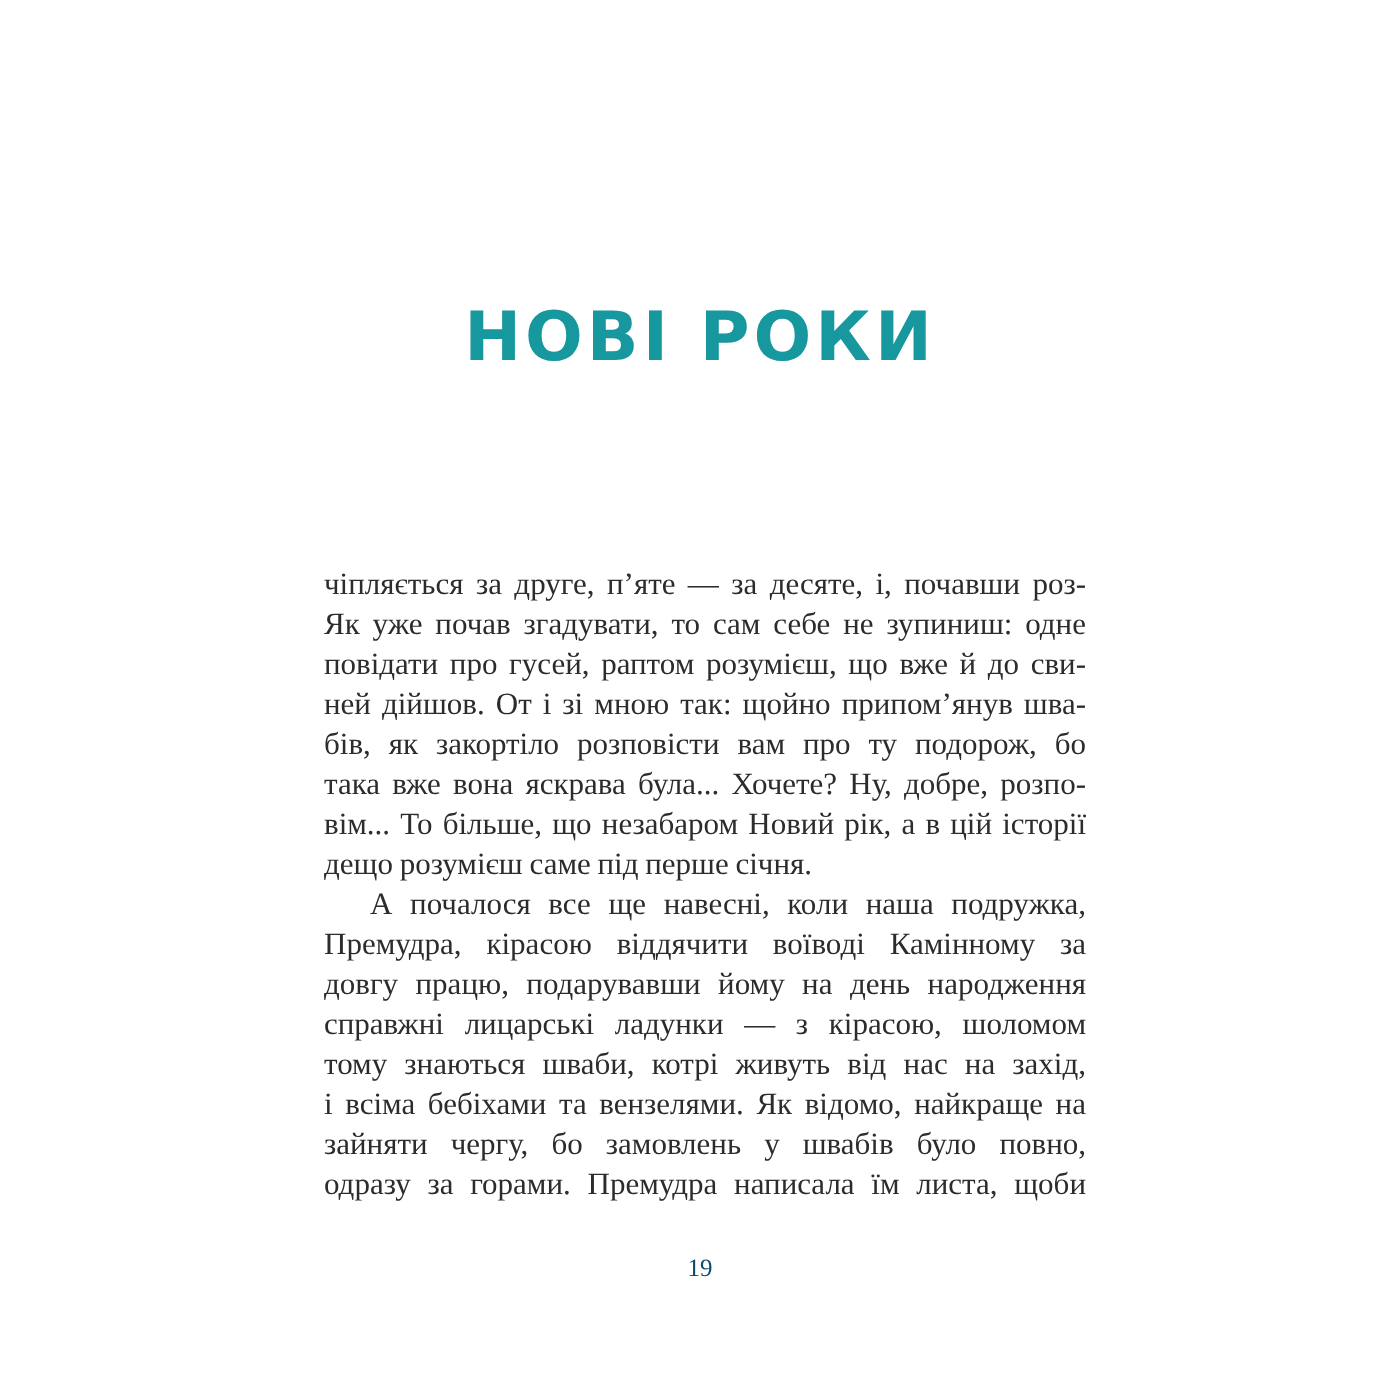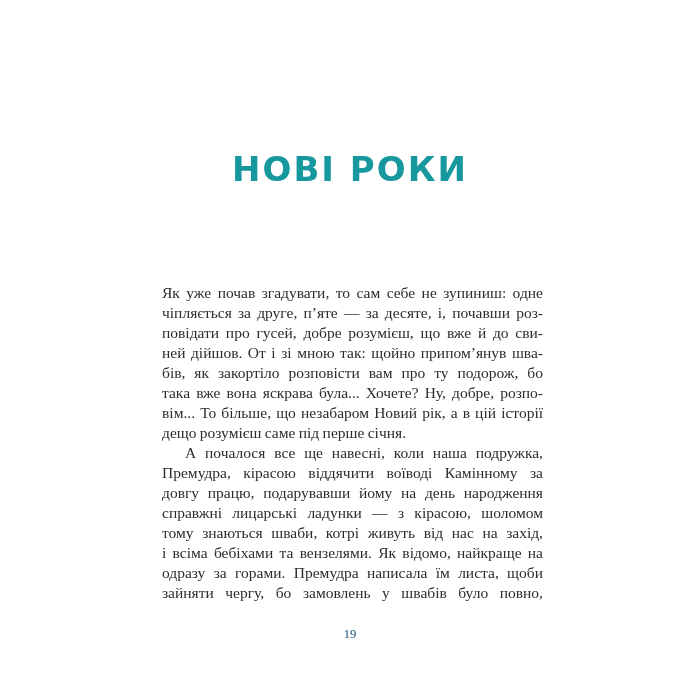--- a/index.html
+++ b/index.html
@@ -65,34 +65,34 @@
 </style>
 </head>
 <body>
 
 <div class="page">
 
   <h1 class="chapter-title" style="color: rgb(23, 152, 158);">НОВІ РОКИ</h1>
 
   <div class="text-block">
 
+    <div class="line">чіпляється за друге, п’яте — за десяте, і, почавши роз-</div>
     <div class="line">Як уже почав згадувати, то сам себе не зупиниш: одне</div>
-    <div class="line">чіпляється за друге, п’яте — за десяте, і, почавши роз-</div>
-    <div class="line">повідати про гусей, добре розумієш, що вже й до сви-</div>
+    <div class="line">повідати про гусей, раптом розумієш, що вже й до сви-</div>
     <div class="line">ней дійшов. От і зі мною так: щойно припом’янув шва-</div>
     <div class="line">бів, як закортіло розповісти вам про ту подорож, бо</div>
     <div class="line">така вже вона яскрава була... Хочете? Ну, добре, розпо-</div>
     <div class="line">вім... То більше, що незабаром Новий рік, а в цій історії</div>
     <div class="line para-end">дещо розумієш саме під перше січня.</div>
 
     <div class="line indent">А почалося все ще навесні, коли наша подружка,</div>
     <div class="line">Премудра, кірасою віддячити воїводі Камінному за</div>
     <div class="line">довгу працю, подарувавши йому на день народження</div>
     <div class="line">справжні лицарські ладунки — з кірасою, шоломом</div>
     <div class="line">тому знаються шваби, котрі живуть від нас на захід,</div>
     <div class="line">і всіма бебіхами та вензелями. Як відомо, найкраще на</div>
+    <div class="line">зайняти чергу, бо замовлень у швабів було повно,</div>
     <div class="line">одразу за горами. Премудра написала їм листа, щоби</div>
-    <div class="line">зайняти чергу, бо замовлень у швабів було повно,</div>
   </div>
 
   <div class="page-number">19</div>
 
 </div>
 
 </body></html>

